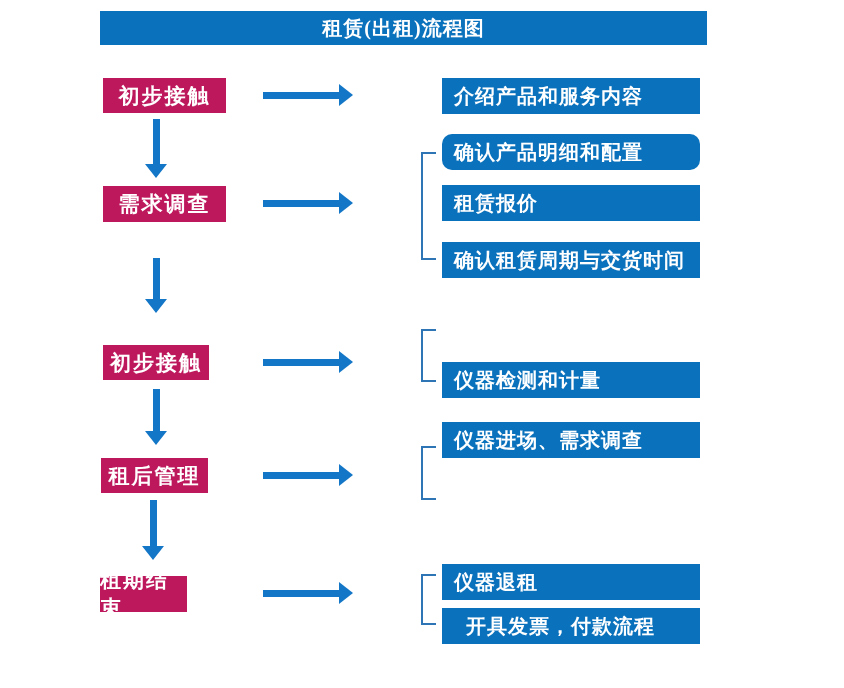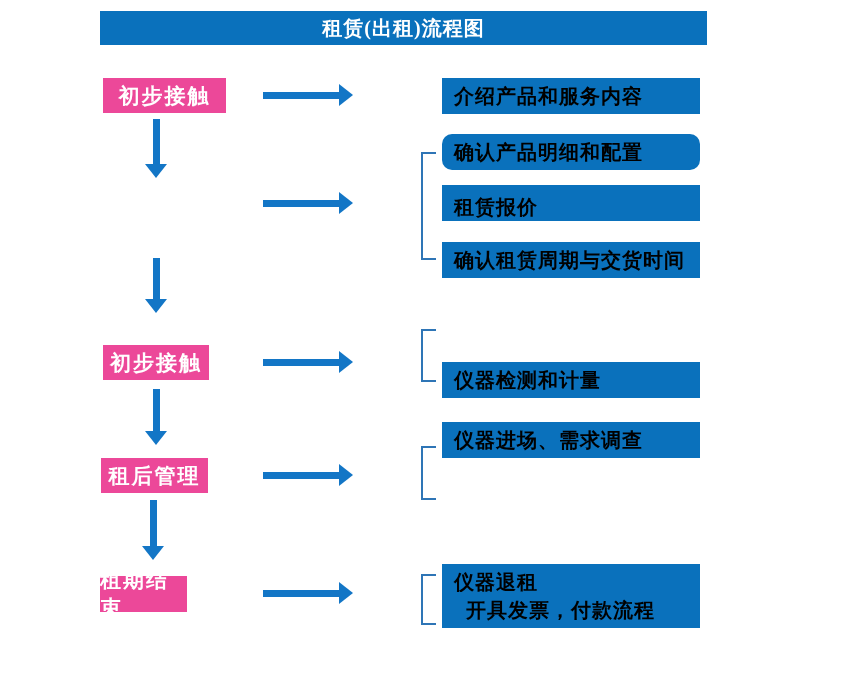--- a/index.html
+++ b/index.html
@@ -8,27 +8,27 @@
     font-family:"Liberation Serif", serif;
   }
   .title-bar{
     position:absolute;left:100px;top:11px;width:607px;height:34px;
     background:#0A71BC;display:flex;align-items:center;justify-content:center;
   }
   .title-bar .t{
     color:#ffffff;font-size:20px;font-weight:bold;letter-spacing:1px;
   }
   .step-box{
-    position:absolute;background:#ec4899;color:#ffffff;
+    position:absolute;background:#be185d;color:#ffffff;
     display:flex;align-items:center;justify-content:center;
     font-size:21px;font-weight:bold;letter-spacing:2px;
   }
   .item-box{
     position:absolute;left:442px;width:258px;height:36px;background:#0A71BC;
-    color:#000000;display:flex;align-items:center;
+    color:#ffffff;display:flex;align-items:center;
     font-size:20px;font-weight:bold;letter-spacing:1px;
     padding-left:12px;box-sizing:border-box;
   }
   .h-arrow{
     position:absolute;left:263px;width:90px;height:22px;
     display:flex;align-items:center;
   }
   .h-arrow .shaft{flex:1;height:7px;background:#1376C6;}
   .h-arrow .head{
     width:0;height:0;border-top:11px solid transparent;
@@ -51,20 +51,23 @@
 <body>
 
 <div class="canvas">
 
   <div class="title-bar">
     <span class="t">租赁(出租)流程图</span>
   </div>
 
   <div class="step-box" style="left:103px;top:78px;width:123px;height:35px;">
     <span>初步接触</span>
+  </div>
+  <div class="step-box" style="left:103px;top:186px;width:123px;height:36px;">
+    <span>需求调查</span>
   </div>
   <div class="step-box" style="left:103px;top:345px;width:106px;height:35px;">
     <span>初步接触</span>
   </div>
   <div class="step-box" style="left:101px;top:458px;width:107px;height:35px;">
     <span>租后管理</span>
   </div>
   <div class="step-box" style="left:100px;top:576px;width:87px;height:36px;">
     <span>租期结束</span>
   </div>
@@ -111,32 +114,32 @@
   <div class="bracket" style="top:329px;height:53px;"></div>
   <div class="bracket" style="top:446px;height:54px;"></div>
   <div class="bracket" style="top:574px;height:51px;"></div>
 
   <div class="item-box" style="top:78px;">
     <span>介绍产品和服务内容</span>
   </div>
   <div class="item-box" style="top:134px;border-radius:10px;">
     <span>确认产品明细和配置</span>
   </div>
-  <div class="item-box" style="top:185px;align-items:flex-end;">
+  <div class="item-box" style="top:185px;">
     <span>租赁报价</span>
   </div>
   <div class="item-box" style="top:242px;">
     <span>确认租赁周期与交货时间</span>
   </div>
   <div class="item-box" style="top:362px;">
     <span>仪器检测和计量</span>
   </div>
   <div class="item-box" style="top:422px;">
     <span>仪器进场、需求调查</span>
   </div>
   <div class="item-box" style="top:564px;">
     <span>仪器退租</span>
   </div>
-  <div class="item-box" style="top:592px;padding-left:24px;">
+  <div class="item-box" style="top:608px;padding-left:24px;">
     <span>开具发票，付款流程</span>
   </div>
 
 </div>
 
 </body></html>

